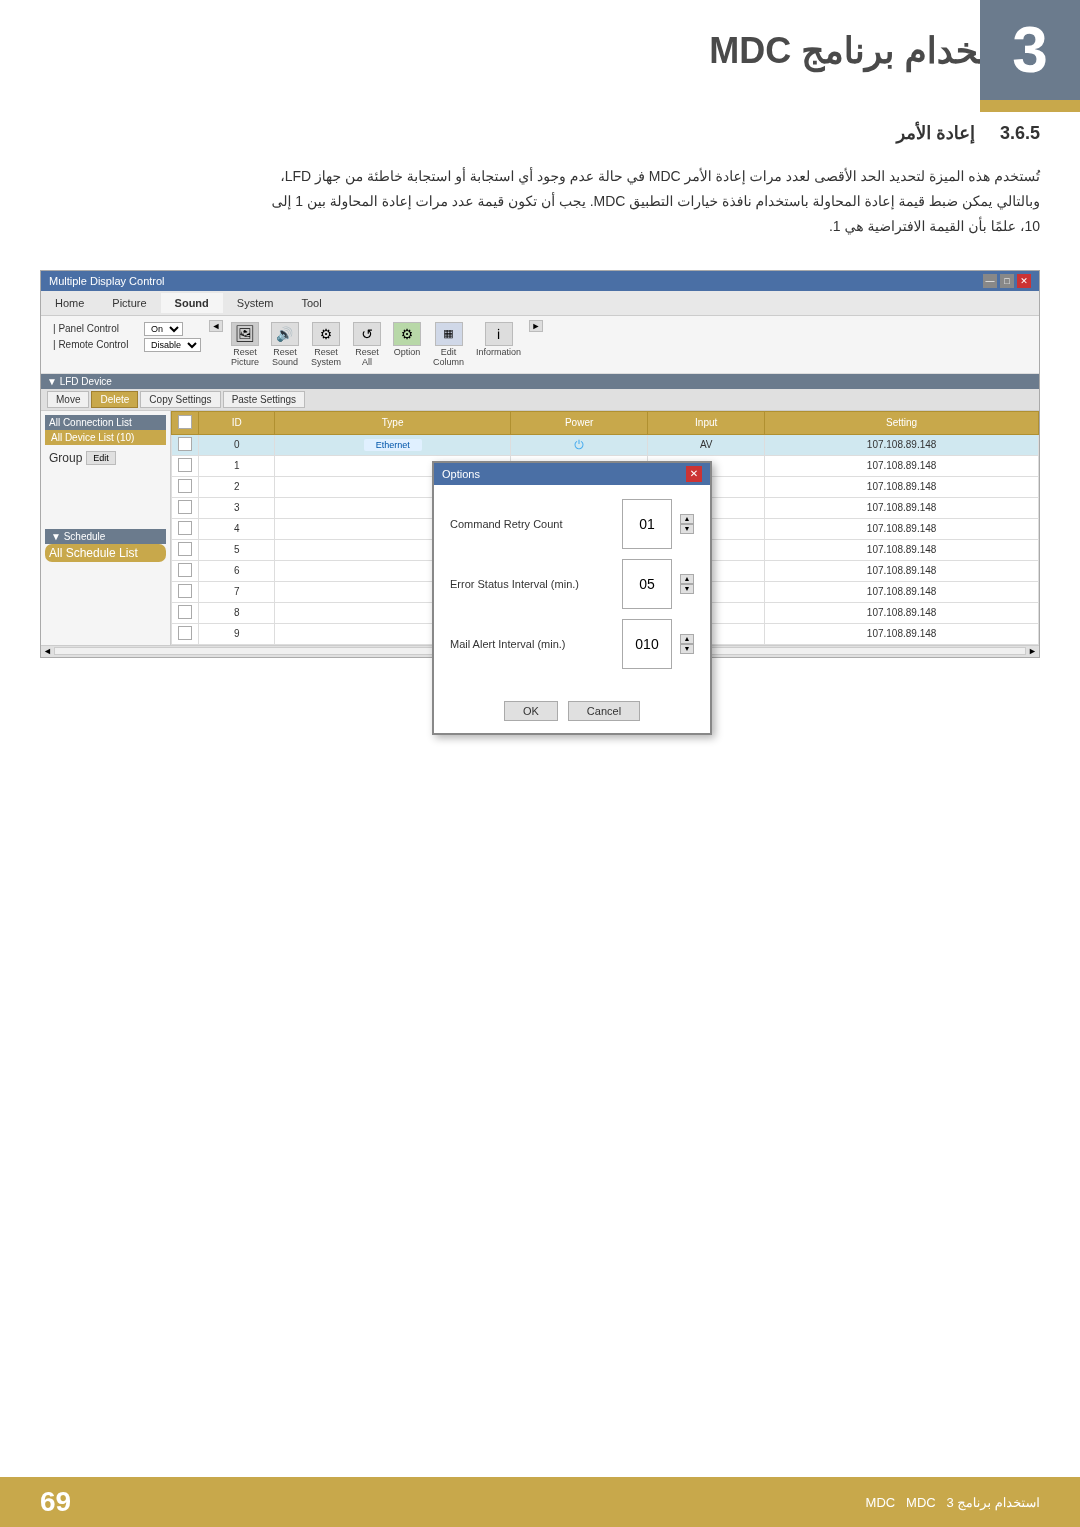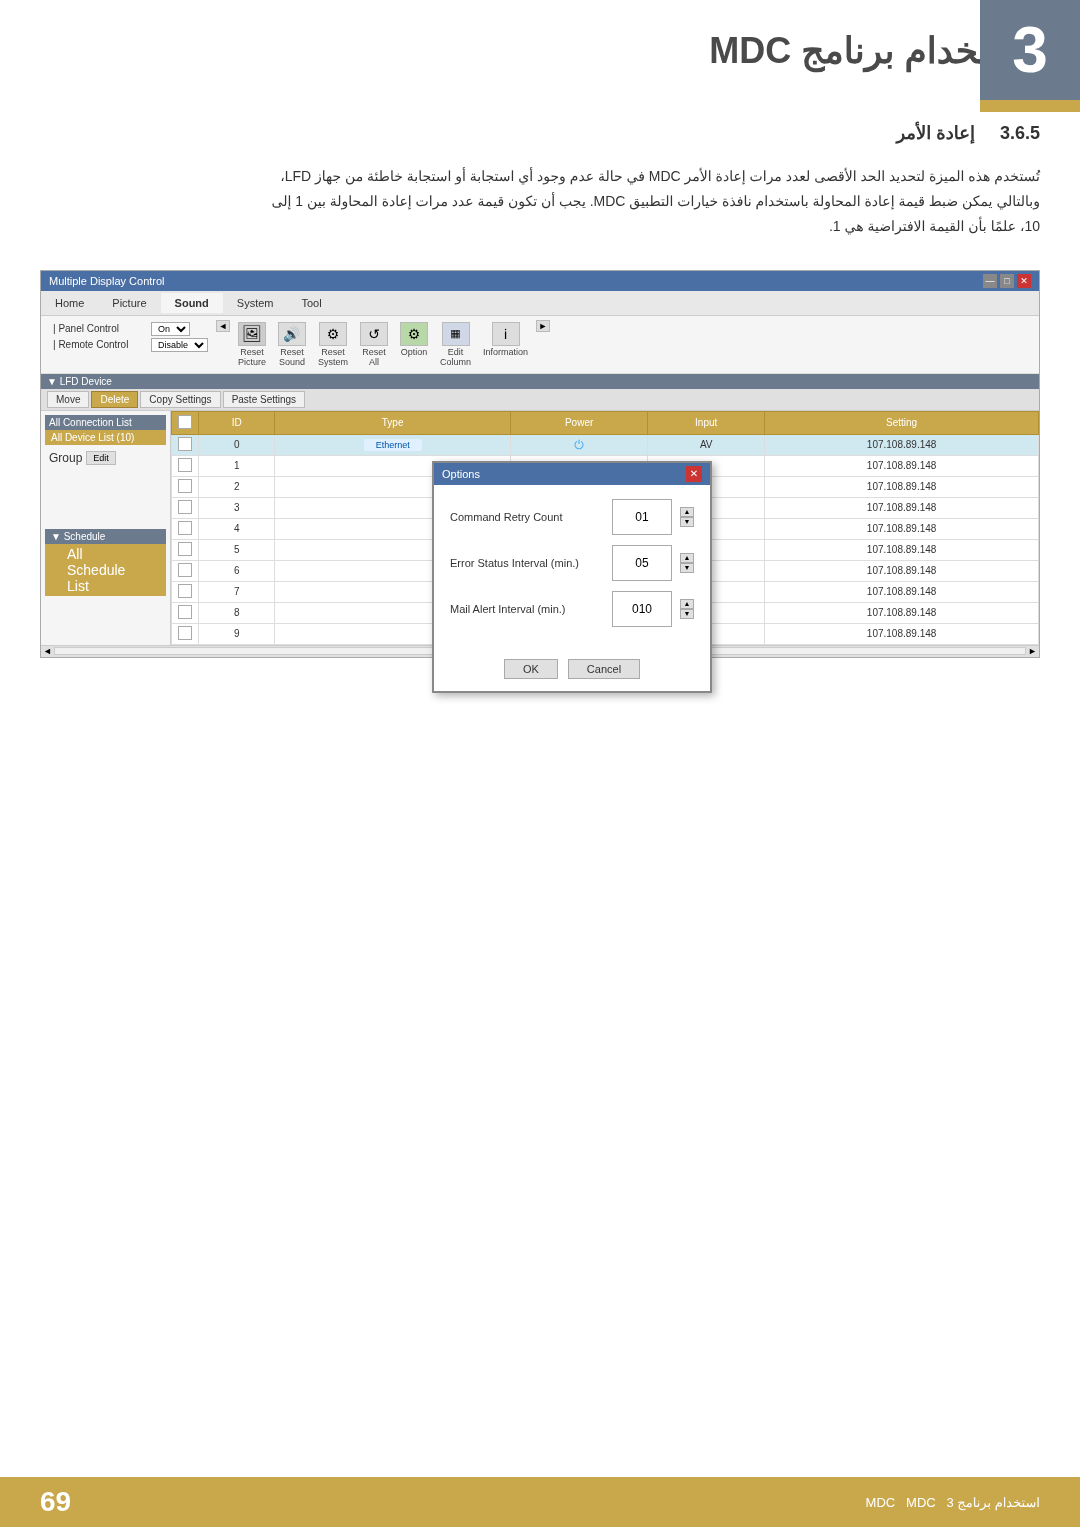--- a/index.html
+++ b/index.html
@@ -171,21 +171,21 @@
       display: flex;
       flex-direction: column;
       justify-content: center;
       padding: 2px 4px;
       font-size: 10px;
     }
 
     .panel-control-row {
       display: flex;
       align-items: center;
-      gap: 8px;
+      gap: 1px;
       margin-bottom: 2px;
     }
 
     .panel-control-label {
       color: #333;
       font-size: 10px;
       width: 90px;
     }
 
     .panel-dropdown {
@@ -371,24 +371,24 @@
     }
 
     .options-label {
       font-size: 11px;
       color: #333;
       flex: 1;
       text-align: left;
     }
 
     .options-input {
-      width: 60px;
+      width: 50px;
       border: 1px solid #aaa;
-      padding: 10px 4px;
-      font-size: 12px;
+      padding: 16px 4px;
+      font-size: 14px;
       text-align: center;
     }
 
     .options-spinner {
       display: flex;
       flex-direction: column;
     }
 
     .spinner-btn {
       background: #e0e0e0;
@@ -426,22 +426,23 @@
       font-size: 10px;
       padding: 2px 6px;
       display: flex;
       align-items: center;
       gap: 4px;
     }
 
     .schedule-item {
       background: #c8a84b;
       color: white;
-      font-size: 14px;
-      padding: 2px 22px;
+      font-size: 12px;
+      padding: 2px 4px;
+      border-radius: 7px;
     }
 
     
     .page-footer {
       position: absolute;
       bottom: 0;
       left: 0;
       right: 0;
       height: 50px;
       background: #c8a84b;

